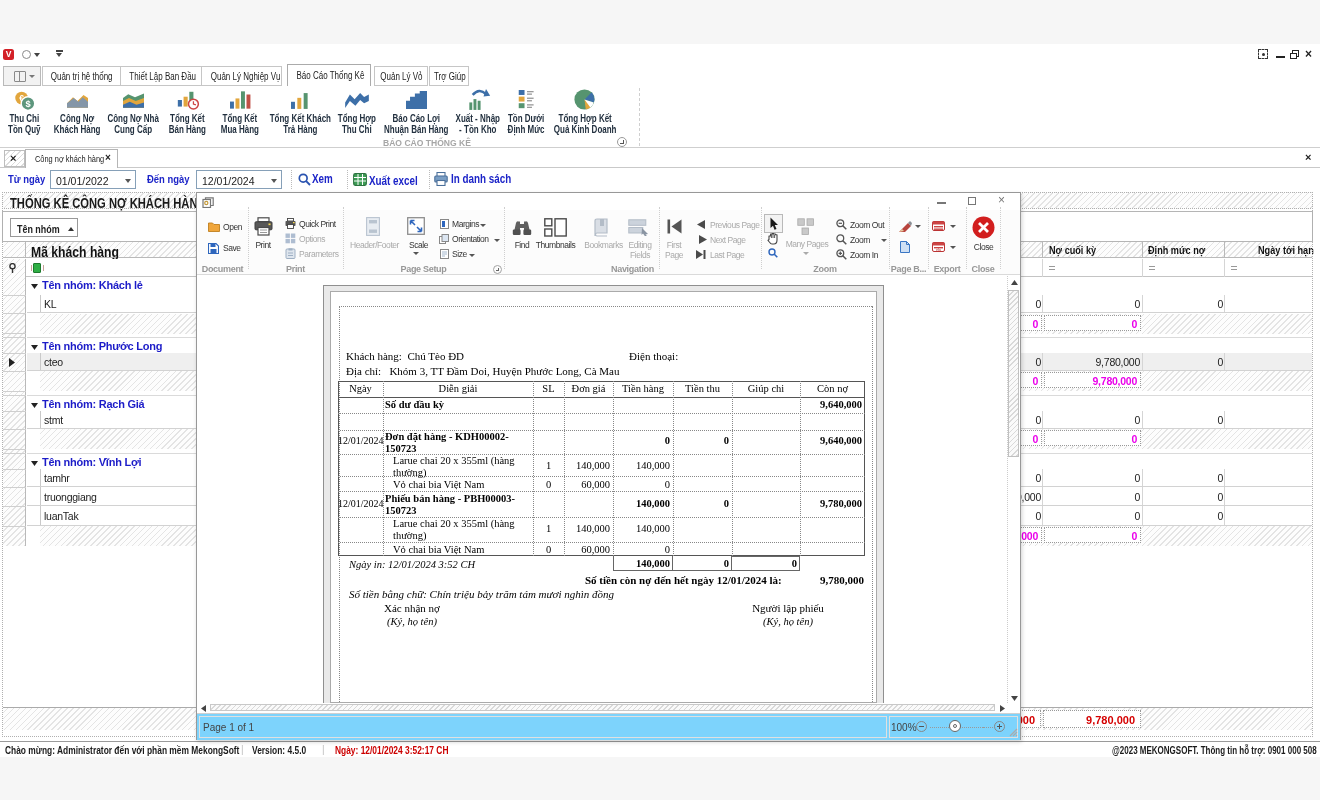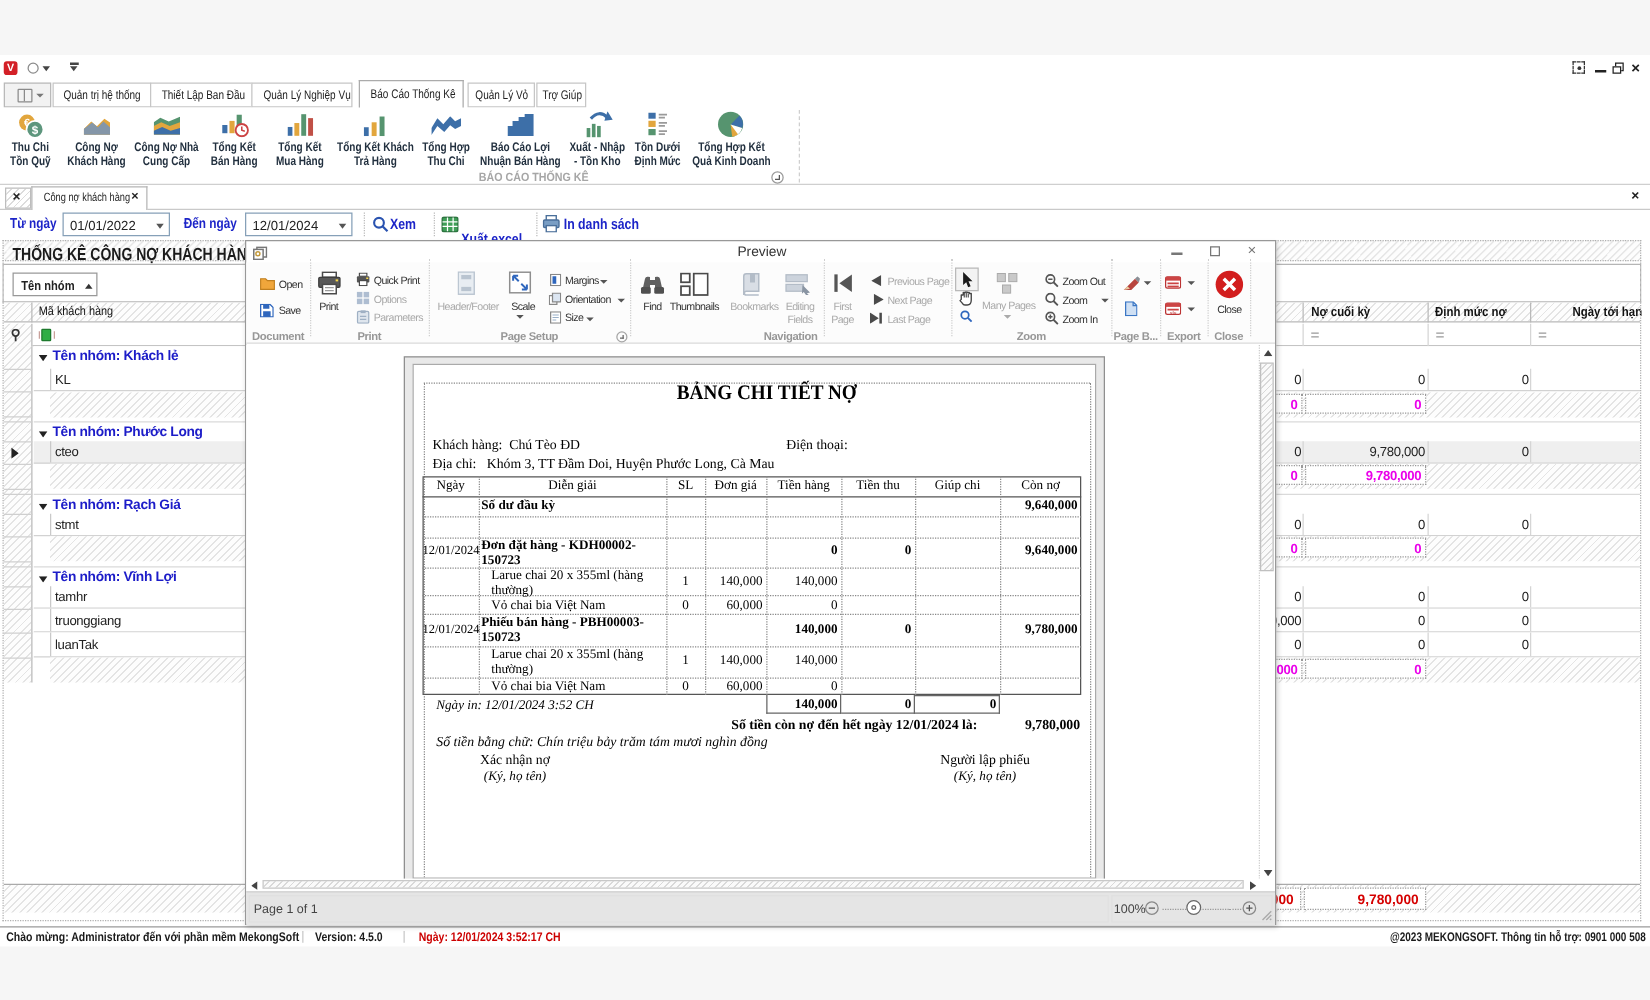--- a/index.html
+++ b/index.html
@@ -182,21 +182,21 @@
   <div class="abs" style="left:347px; top:170px; height:19px; border-left:1px dotted #bbb;"></div>
   <svg class="abs" style="left:353px; top:173px;" width="14" height="13" viewBox="0 0 14 13">
       <rect x="0.7" y="0.7" width="12.6" height="11.6" rx="1.5" fill="#3f9e57" stroke="#2d7440" stroke-width="1.2"></rect>
       <g stroke="#fff" stroke-width="1">
         <path d="M1 4.5 h12"></path>
         <path d="M1 8 h12"></path>
         <path d="M5 1 v11"></path>
         <path d="M9.5 1 v11"></path>
       </g>
     </svg>
-  <div class="abs bold blue" style="left:369px; top:184px; font-size:12px;"><span class="sxl" style="transform:scaleX(0.82);">Xuất excel</span></div>
+  <div class="abs bold blue" style="left:369px; top:174px; font-size:12px;"><span class="sxl" style="transform:scaleX(0.82);">Xuất excel</span></div>
   <div class="abs" style="left:429px; top:170px; height:19px; border-left:1px dotted #bbb;"></div>
   <svg class="abs" style="left:434px; top:172px;" width="14" height="14" viewBox="0 0 14 14">
       <rect x="3" y="0.5" width="8" height="4" fill="#fff" stroke="#4a6f9a" stroke-width="1.1"></rect>
       <rect x="0.8" y="4" width="12.4" height="6" rx="1" fill="#7a9ec4" stroke="#4a6f9a" stroke-width="1.1"></rect>
       <rect x="3" y="8.5" width="8" height="5" fill="#fff" stroke="#4a6f9a" stroke-width="1.1"></rect>
     </svg>
   <div class="abs bold blue" style="left:451px; top:172px; font-size:12px;"><span class="sxl" style="transform:scaleX(0.82);">In danh sách</span></div>
 </div>
 
 <div id="grid">
@@ -208,21 +208,21 @@
   <div class="abs" style="left:2px; top:211px; width:1311px; height:31px; background:#fff; border-top:1px solid #b5b5b5; border-left:1px dotted #b0b0b0; border-right:1px dotted #b0b0b0;">
     <div class="abs" style="left:7px; top:6px; width:68px; height:19px; border:1px solid #999; background:#fff;">
       <div class="abs" style="left:6px; top:4px; font-size:10.5px; font-weight:bold; color:#222;"><span class="sxl" style="transform:scaleX(0.85);">Tên nhóm</span></div>
       <div class="abs" style="left:57px; top:8px; width:0; height:0; border-left:3.5px solid transparent; border-right:3.5px solid transparent; border-bottom:4px solid #333;"></div>
     </div>
   </div>
 
   <div class="abs" style="left:2px; top:241px; width:1311px; border-top:1px solid #b5b5b5;"></div>
   <div class="abs hatch" style="left:3px; top:242px; width:1309px; height:16px; border-bottom:1px solid #b9b9b9;">
     <div class="abs" style="left:0px; top:0px; width:23px; height:16px; border-right:1px solid #b9b9b9;"></div>
-    <div class="abs" style="left:28px; top:2px; font-size:10px; font-weight:normal; color:#111;"><span class="sxl" style="transform:scaleX(0.87);">Mã khách hàng</span></div>
+    <div class="abs" style="left:28px; top:2px; font-size:14px; font-weight:bold; color:#111;"><span class="sxl" style="transform:scaleX(0.87);">Mã khách hàng</span></div>
     <div class="abs" style="left:1039px; top:0px; width:1px; height:16px; background:#b9b9b9;"></div>
     <div class="abs" style="left:1046px; top:2px; font-size:10.5px; font-weight:bold; color:#111;"><span class="sxl" style="transform:scaleX(0.87);">Nợ cuối kỳ</span></div>
     <div class="abs" style="left:1139px; top:0px; width:1px; height:16px; background:#b9b9b9;"></div>
     <div class="abs" style="left:1145px; top:2px; font-size:10.5px; font-weight:bold; color:#111;"><span class="sxl" style="transform:scaleX(0.87);">Định mức nợ</span></div>
     <div class="abs" style="left:1221px; top:0px; width:1px; height:16px; background:#b9b9b9;"></div>
     <div class="abs" style="left:1227px; top:2px; font-size:10.5px; font-weight:bold; color:#111;padding-left:28px;"><span class="sxl" style="transform:scaleX(0.87);">Ngày tới hạn</span></div>
   </div>
 
   <div class="abs" style="left:3px; top:259px; width:1309px; height:18px; background:#fff; border-bottom:1px solid #c4c4c4;">
     <div class="abs hatch" style="left:0px; top:0px; width:23px; height:18px; border-right:1px solid #b9b9b9;">
@@ -413,21 +413,20 @@
     #dialog .glbl { position:absolute; top:71px; font-size:9px; font-weight:bold; color:#979797; text-align:center; white-space:nowrap; letter-spacing:-0.3px; }
     #dialog .sep { position:absolute; top:14px; height:62px; border-left:1px dotted #cfcfcf; }
     #dialog .dd { position:absolute; width:0; height:0; border-left:3px solid transparent; border-right:3px solid transparent; border-top:3.5px solid #555; }
   </style>
 
   <svg class="abs" style="left:5px; top:4px;" width="12" height="11" viewBox="0 0 12 11">
       <rect x="1" y="2.5" width="7.5" height="8" fill="#fff" stroke="#777" stroke-width="1.2"></rect>
       <path d="M3.5 2.5 V0.8 H11.2 V8.5 H8.5" fill="none" stroke="#777" stroke-width="1.2"></path>
       <circle cx="4.3" cy="6" r="1.6" fill="none" stroke="#c49a3c" stroke-width="1.2"></circle>
     </svg>
-  <div class="abs" style="left:0px; top:3px; width:825px; text-align:center; font-size:11px; color:#333;">Preview</div>
   <div class="abs" style="left:740px; top:9px; width:9px; height:1.6px; background:#777;"></div>
   <div class="abs" style="left:771px; top:4px; width:8px; height:8px; border:1.4px solid #777;"></div>
   <div class="abs" style="left:801px; top:0px; font-size:12px; color:#777;">×</div>
 
   <div class="abs" style="left:0px; top:17px; width:823px; height:65px; background:#fcfcfc; border-bottom:1px solid #dadada;"></div>
   <div id="tb">
     <div class="sep" style="left:51px;"></div>
       <div class="sep" style="left:146px;"></div>
       <div class="sep" style="left:307px;"></div>
       <div class="sep" style="left:462px;"></div>
@@ -648,21 +647,20 @@
         #page .b { font-weight:bold; }
         #page .i { font-style:italic; }
         #page .vd { position:absolute; width:0; border-left:1px dotted #888; }
         #page .hd { position:absolute; height:0; border-top:1px dotted #888; }
       </style>
 
       <div class="hd" style="left:8px; top:14px; width:533px;"></div>
       <div class="vd" style="left:8px; top:14px; height:398px;"></div>
       <div class="vd" style="left:541px; top:14px; height:398px;"></div>
 
-      <div class="c ctr b" style="left:16px; top:12px; width:533px; font-size:16.5px;"><span class="sxc" style="transform:scaleX(0.93);">BẢNG CHI TIẾT NỢ</span></div>
       <div class="c" style="left:15px; top:58px; font-size:11px;">Khách hàng:&nbsp; Chú Tèo ĐD</div>
       <div class="c" style="left:298px; top:58px; font-size:11px;">Điện thoại:</div>
       <div class="c" style="left:15px; top:73px; font-size:11px;">Địa chỉ:&nbsp;&nbsp; Khóm 3, TT Đầm Doi, Huyện Phước Long, Cà Mau</div>
 
       <div class="abs" style="left:7px; top:89px; width:527px; height:175px; border:1px solid #555;"></div>
       <div class="abs" style="left:7px; top:105px; width:527px; border-top:1px solid #555;"></div>
       <div class="vd" style="left:52px; top:89px; height:175px;"></div>
       <div class="vd" style="left:202px; top:89px; height:175px;"></div>
       <div class="vd" style="left:233px; top:89px; height:175px;"></div>
       <div class="vd" style="left:282px; top:89px; height:175px;"></div>
@@ -744,21 +742,21 @@
   <div class="abs" style="left:0px; top:510px; width:823px; height:10px; background:#fff;">
     <svg class="abs" style="left:4px; top:2px;" width="5" height="7" viewBox="0 0 5 7">
         <polygon points="5,0 5,7 0,3.5" fill="#444"></polygon>
       </svg>
     <div class="abs hatchsb" style="left:13px; top:1px; width:785px; height:7px; border:1px solid #c8c8c8;"></div>
     <svg class="abs" style="left:803px; top:2px;" width="5" height="7" viewBox="0 0 5 7">
         <polygon points="0,0 0,7 5,3.5" fill="#444"></polygon>
       </svg>
   </div>
 
-  <div id="dstatus" class="abs" style="left:0px; top:520px; width:823px; height:27px; background:#e5e5e5; border-top:1px solid #d0d0d0;">
+  <div id="dstatus" class="abs" style="left:0px; top:520px; width:823px; height:27px; background:#7dd3fc; border-top:1px solid #d0d0d0;">
     <div class="abs" style="left:2px; top:2px; width:688px; height:22px; border:1px solid #e0e0e0;"></div>
     <div class="abs" style="left:692px; top:2px; width:129px; height:22px; border:1px solid #e0e0e0;"></div>
     <div class="abs" style="left:6px; top:8px; font-size:10px; color:#444;">Page 1 of 1</div>
     <div class="abs" style="left:694px; top:8px; font-size:10px; color:#444;">100%</div>
     <div class="abs" style="left:719px; top:7px; width:11px; height:11px; border:1px solid #888; border-radius:50%;">
         <div class="abs" style="left:2px; top:4px; width:5px; height:1.4px; background:#555;"></div>
       </div>
     <div class="abs" style="left:733px; top:12.5px; width:53px; height:0; border-top:1px dotted #999;"></div>
     <div class="abs" style="left:752px; top:6px; width:12px; height:12px; border:1.4px solid #666; border-radius:50%; background:#fff;">
         <div class="abs" style="left:2.6px; top:2.6px; width:4px; height:4px; border:1.4px solid #666; border-radius:50%;"></div>

